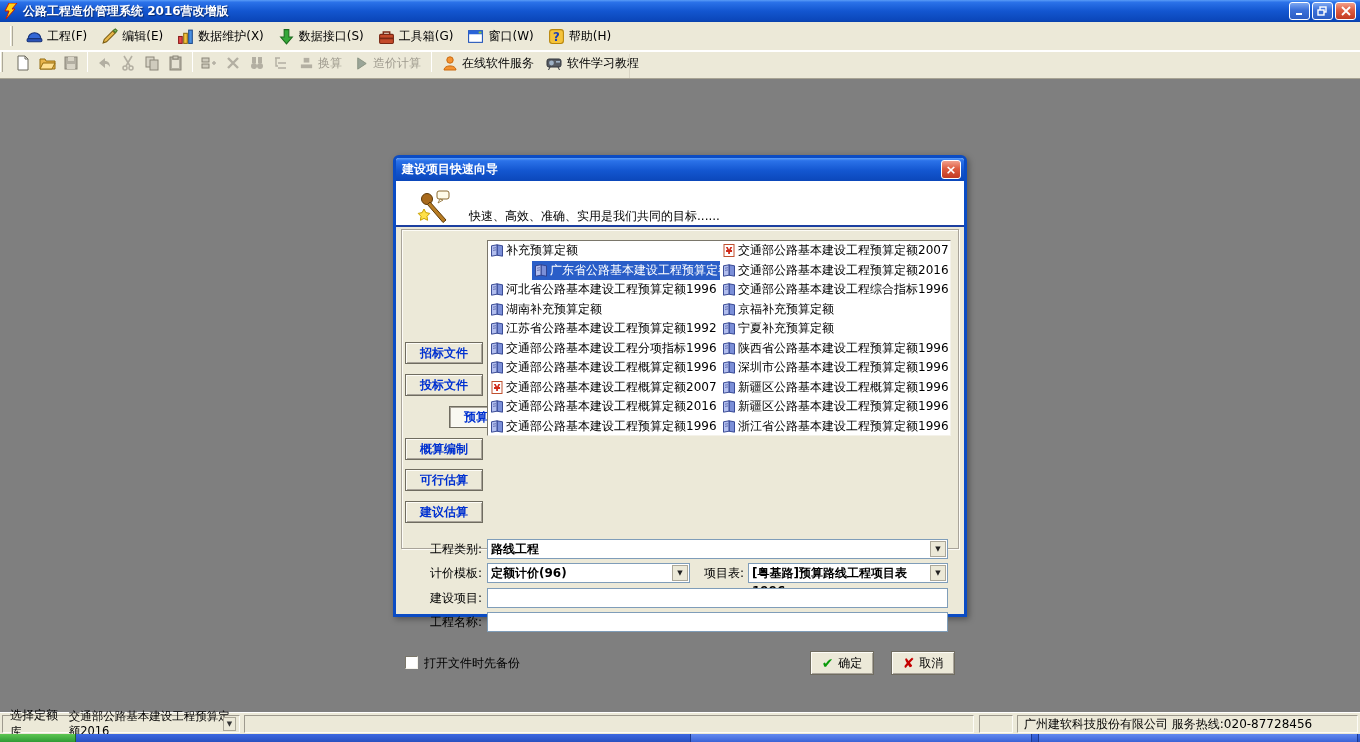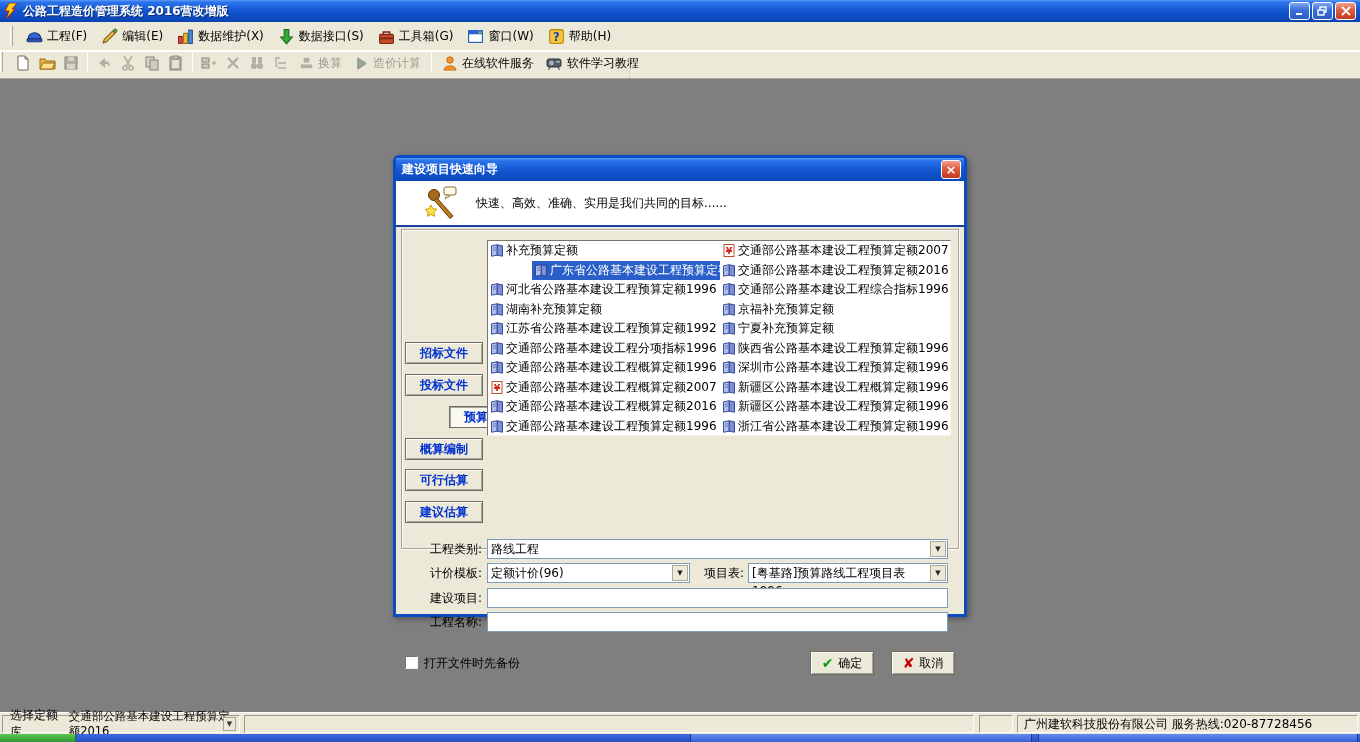--- a/index.html
+++ b/index.html
@@ -83,21 +83,21 @@
     background:linear-gradient(180deg,#5a9cf7 0%,#2b72e9 12%,#1356d0 55%,#0b47ba 100%);
     display:flex; align-items:center; padding-left:6px;
     color:#fff; font-weight:bold;
   }
   .dlg-close {
     position:absolute; right:3px; top:2px; width:20px; height:19px;
     border:1px solid #fff; border-radius:3px;
     background:linear-gradient(180deg,#f2a08c 0%,#dd5c40 45%,#c23a22 100%);
     color:#fff; font-weight:bold; font-size:13px; line-height:17px; text-align:center; cursor:pointer;
   }
-  .dlg-banner { height:46px; background:#fff; border-bottom:2px solid #1c3fa0; display:flex; align-items:center; padding-left:28px; gap:16px; }
+  .dlg-banner { height:46px; background:#fff; border-bottom:2px solid #1c3fa0; display:flex; align-items:flex-end; padding-left:21px; gap:16px; }
   .dlg-banner .banner-text { font-size:12px; }
   .dlg-tabs { height:26px; display:flex; align-items:flex-end; padding-left:12px; }
   .tab { width:64px; text-align:center; line-height:23px; height:24px; cursor:pointer; }
   .tab.active { background:#ece9d8; border:1px solid; border-color:#fdfcf7 #8a8678 #ece9d8 #fdfcf7; position:relative; top:1px; }
   .tab-sep { width:2px; height:21px; background:#55524a; margin:0 0 1px 0; }
 
   .dlg-body { position:relative; height:359px; }
   .groupbox {
     position:absolute; left:5px; top:2px; width:558px; height:320px;
     border:1px solid #a9a49a; box-shadow:1px 1px 0 #fdfcf7, inset 1px 1px 0 #fdfcf7;
@@ -116,21 +116,21 @@
     display:flex;
   }
   .list-col { width:232px; }
   .list-item { height:19.5px; display:flex; align-items:center; padding-left:2px; white-space:nowrap; overflow:hidden; cursor:default; }
   .list-item .li-icon { width:14px; height:13px; margin-right:2px; flex:0 0 auto; }
   .list-item.selected { background:#2a5ec8; color:#fff;margin-left:44px; }
 
   .form-label { position:absolute; text-align:right; font-size:12px; line-height:20px; }
   .combo, .tinput {
     position:absolute; height:20px; background:#fff; border:1px solid #7f9db9;
-    font-size:12px; line-height:18px; padding-left:3px;
+    font-size:12px; line-height:18px; padding-left:3px;font-weight:bold;
   }
   .combo { padding-right:18px; cursor:pointer; }
   .combo .arrow {
     position:absolute; right:1px; top:1px; width:16px; height:16px;
     background:#ece9d8; border:1px solid #aca899;
     font-size:7px; color:#222; display:flex; align-items:center; justify-content:center;
   }
   .tinput input { width:100%; height:100%; border:0; outline:none; font:inherit; background:#fff; }
 
   .chkbox { position:absolute; width:13px; height:13px; background:#fff; border:1px solid; border-color:#7a766a #f4f2ea #f4f2ea #7a766a; cursor:pointer; }

